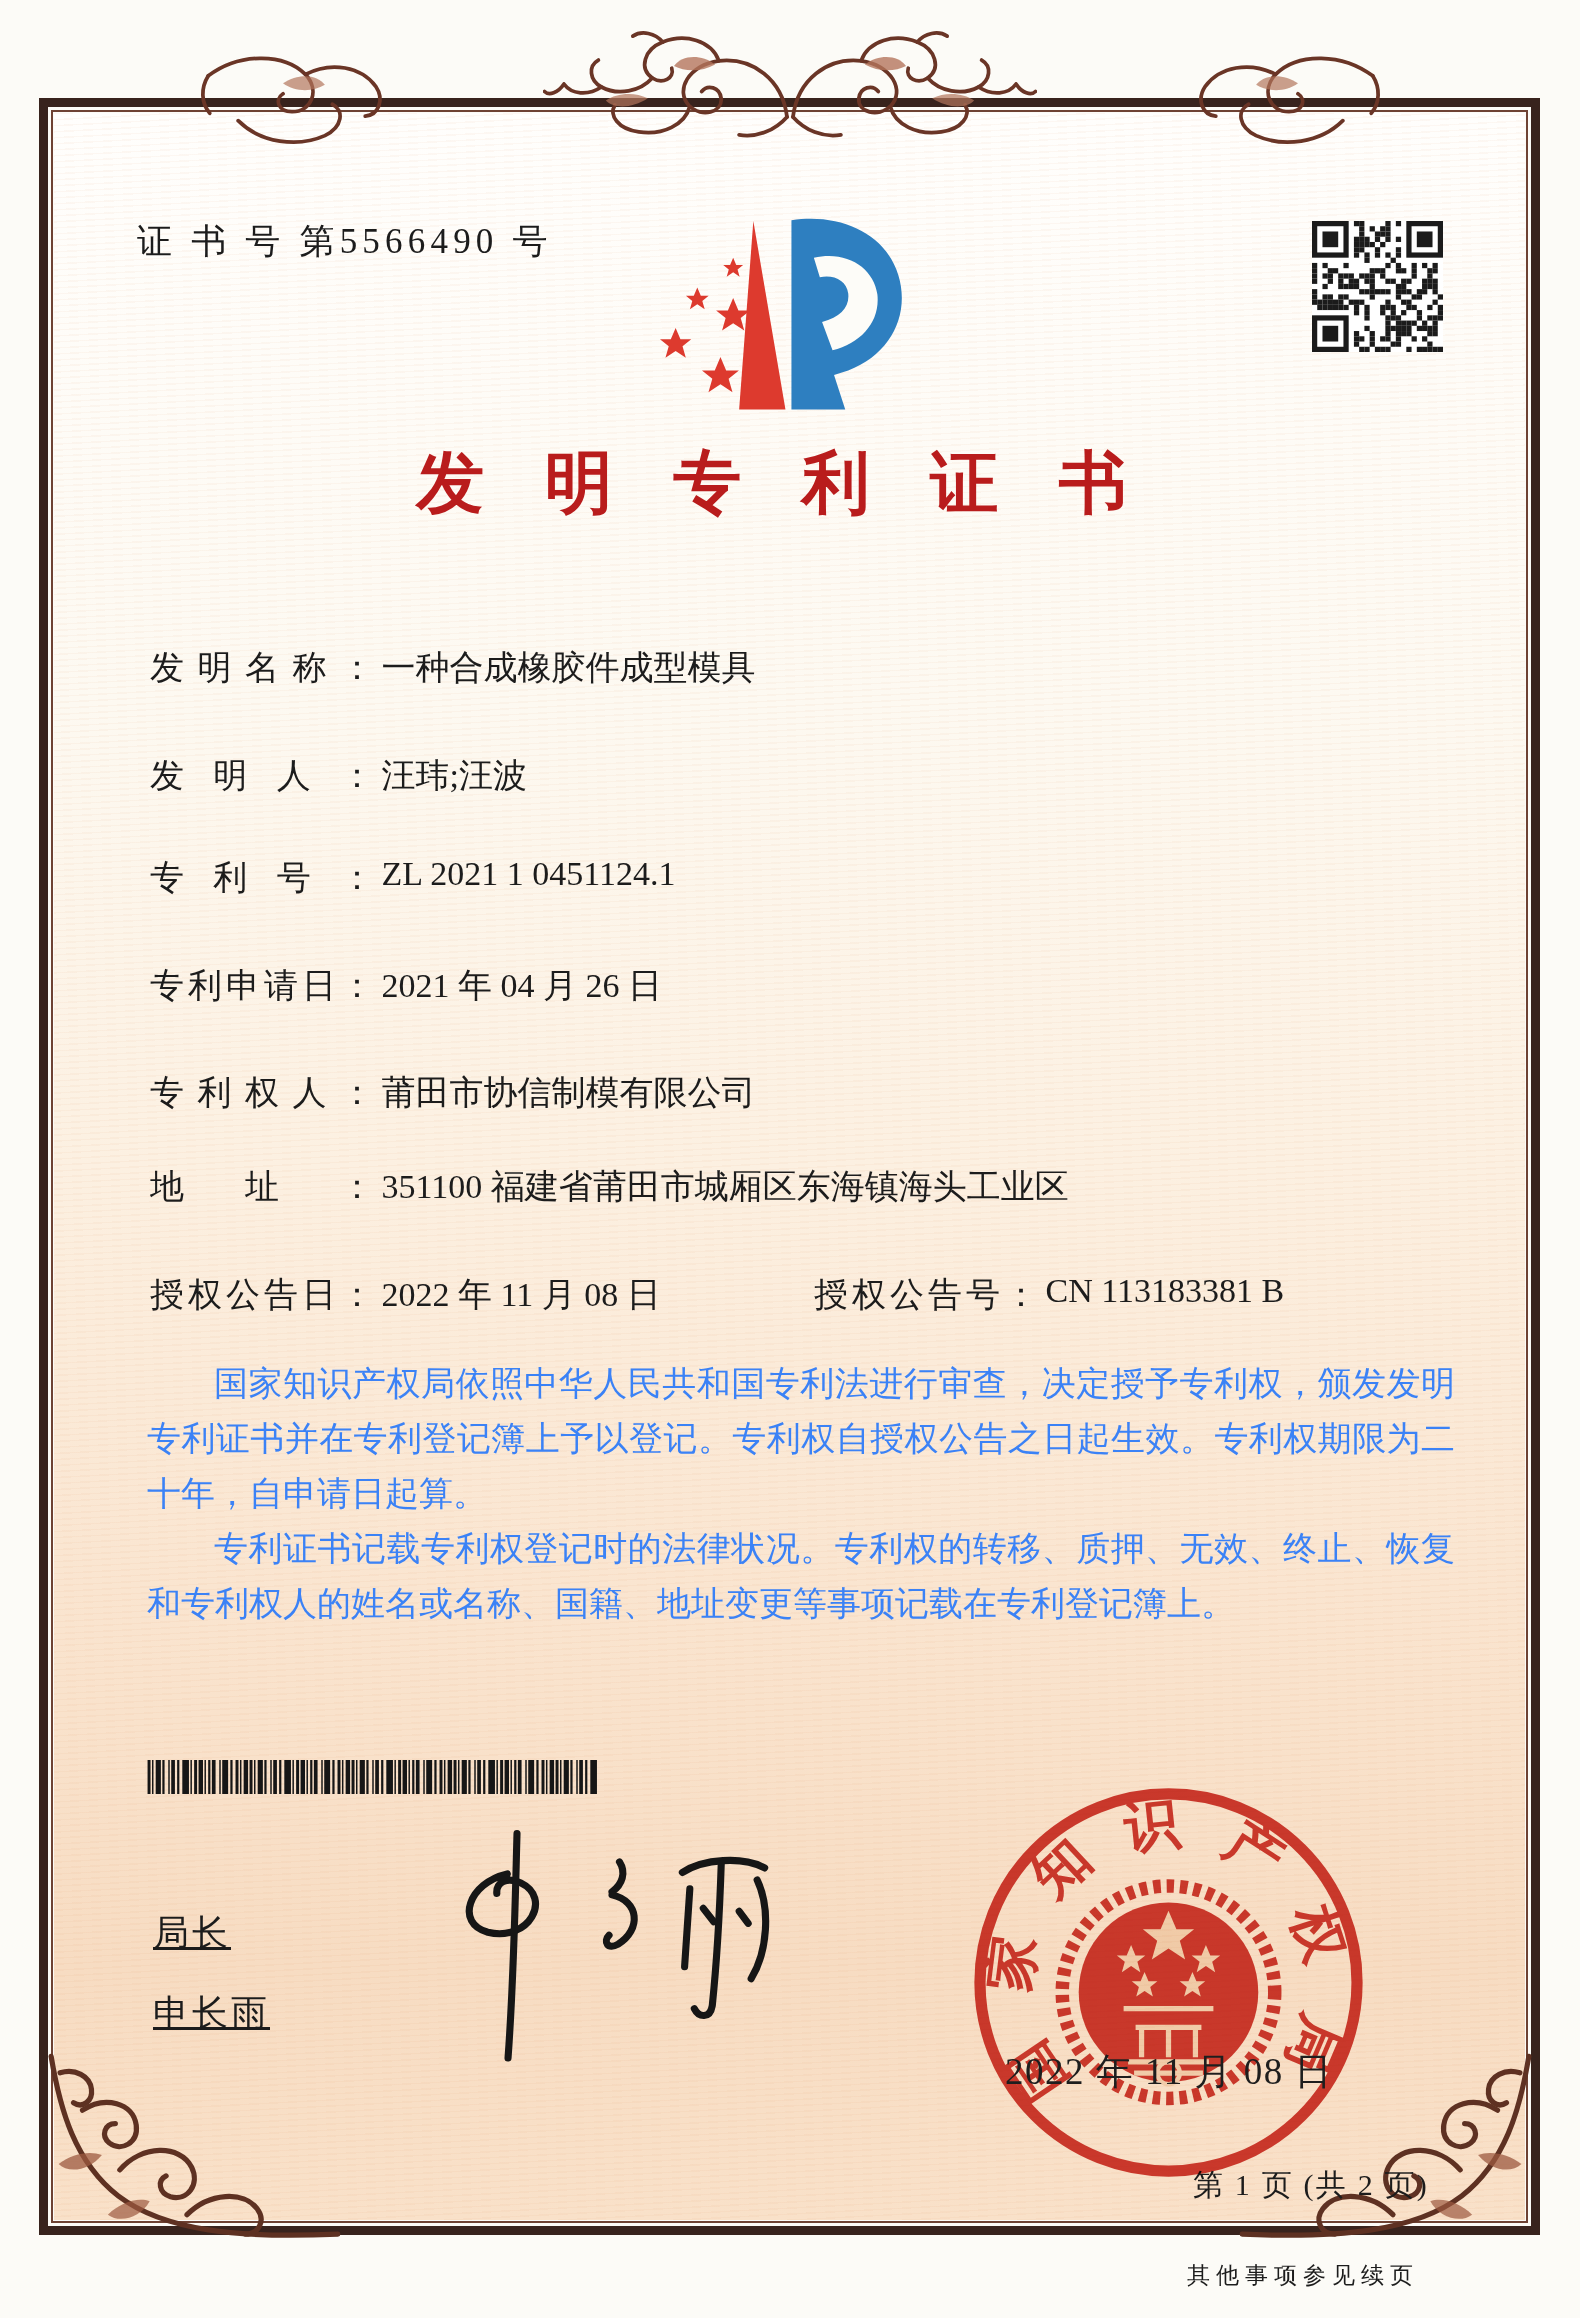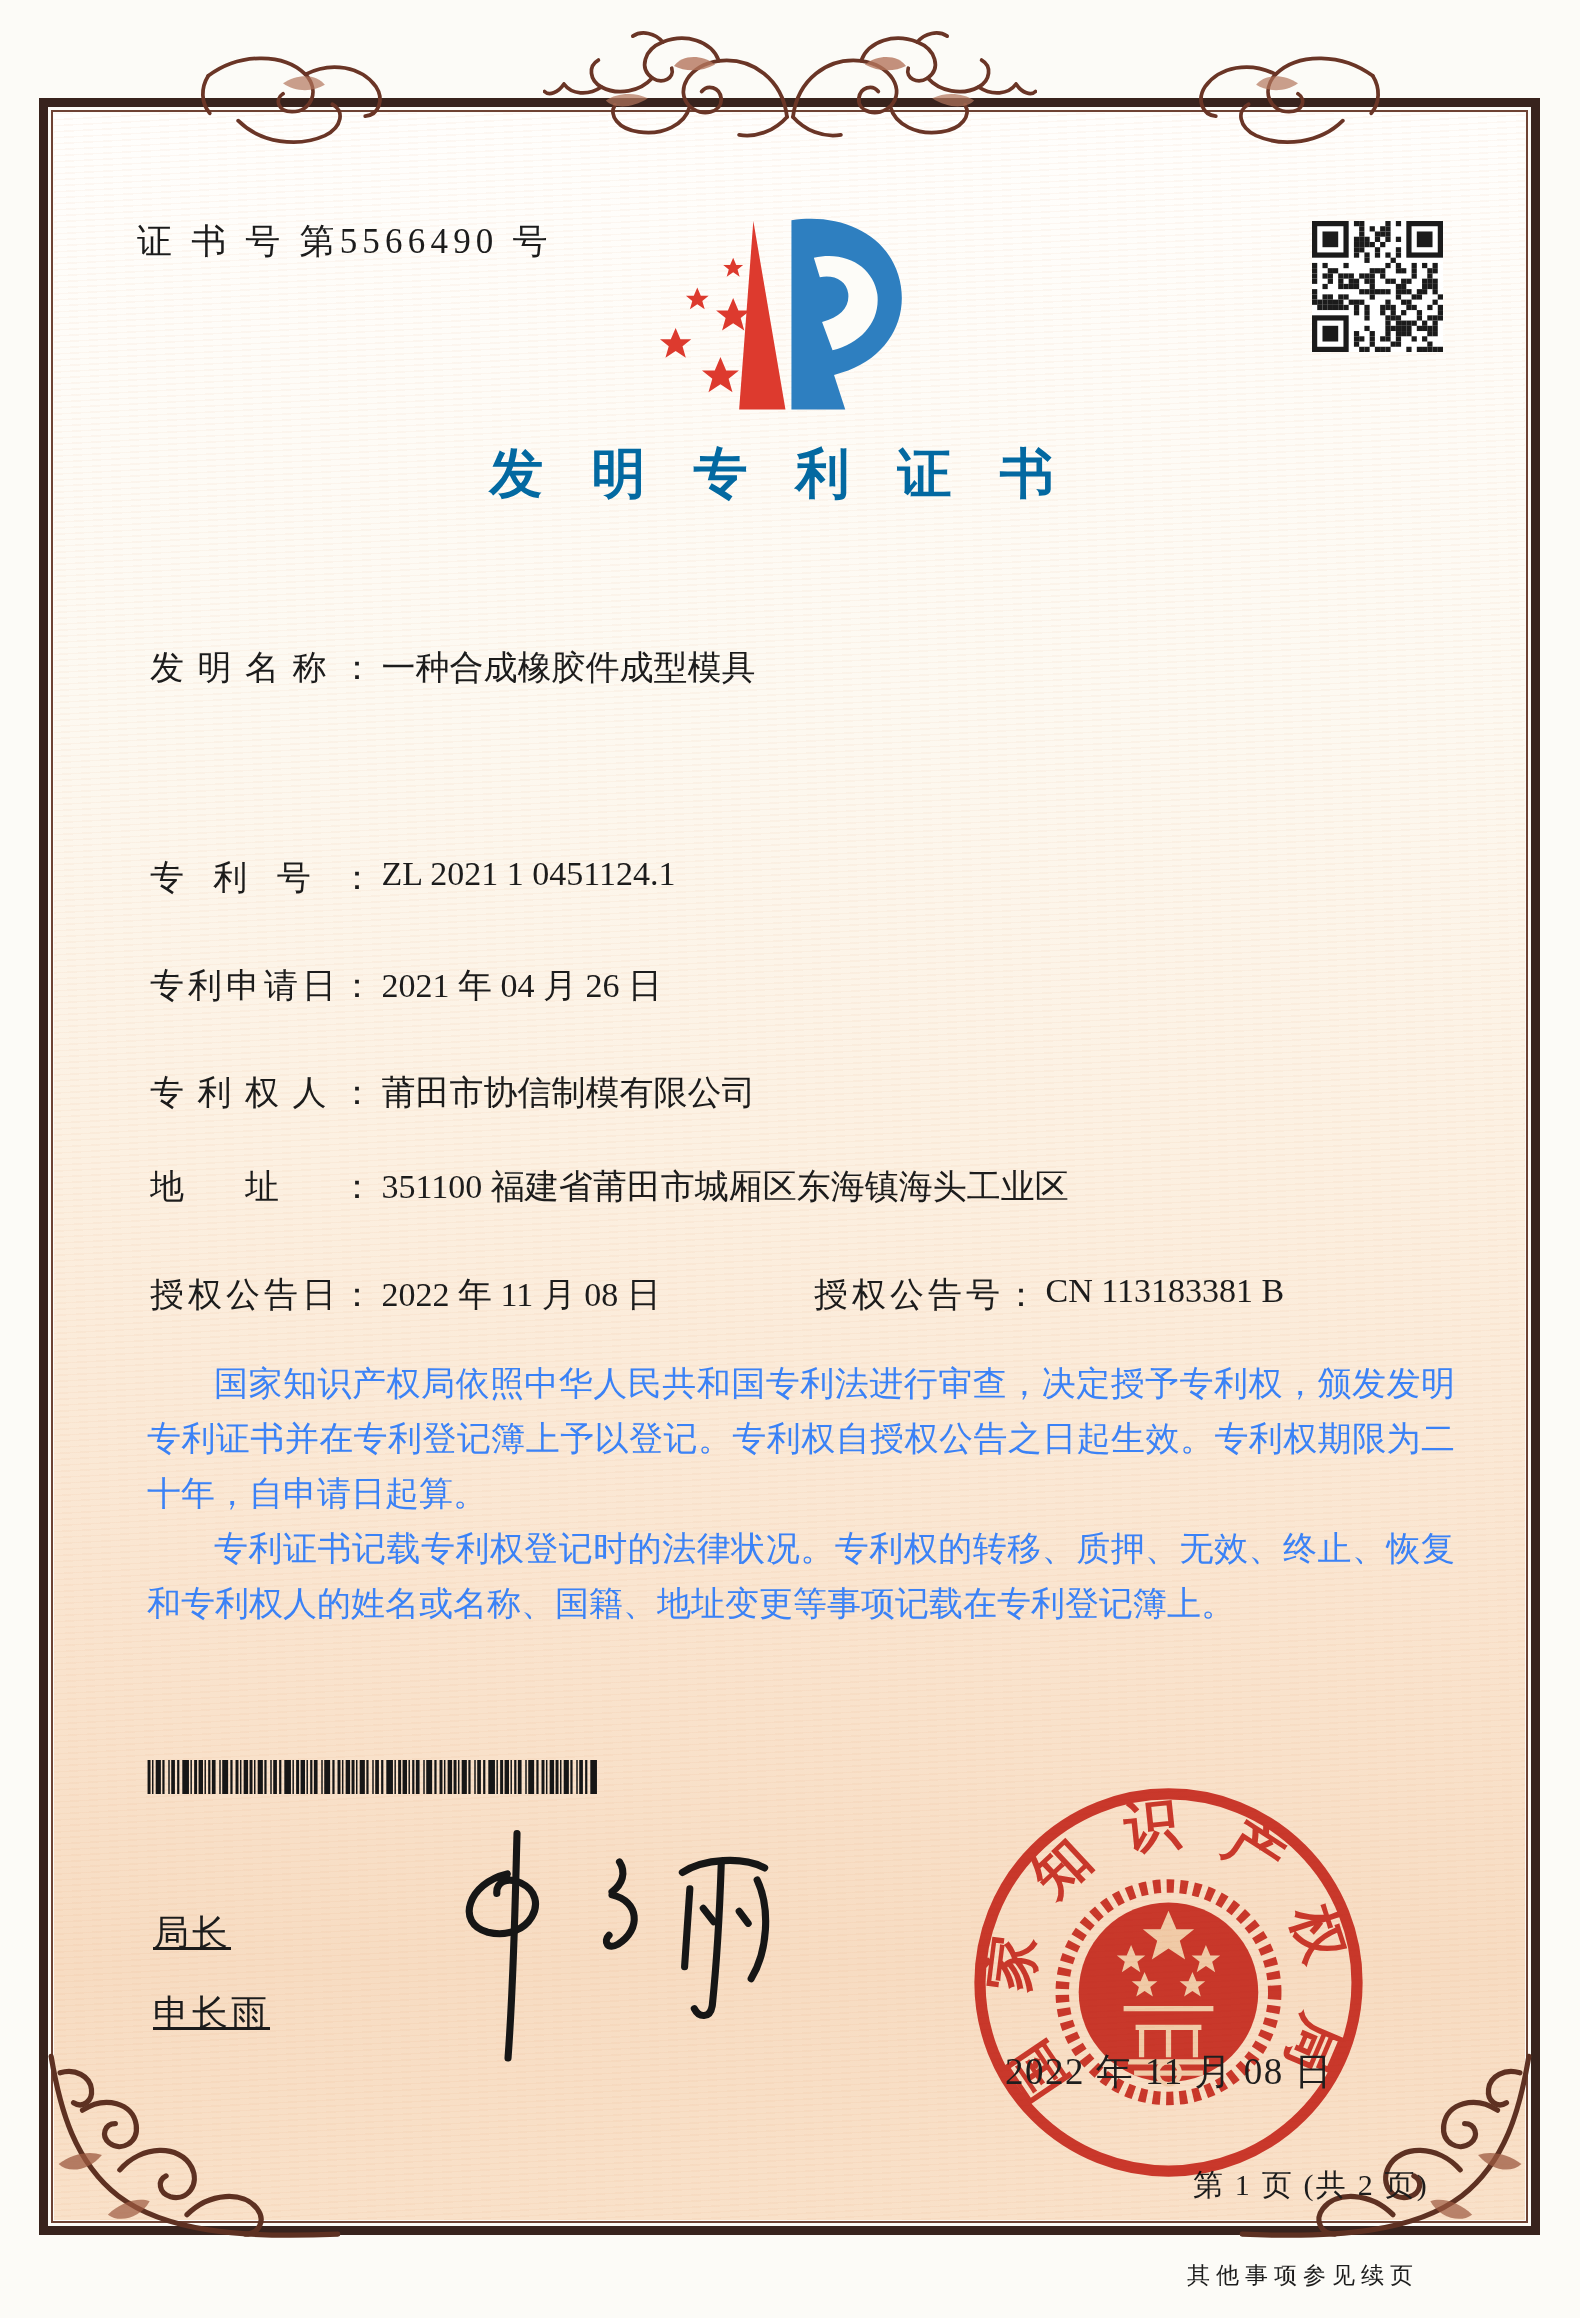--- a/index.html
+++ b/index.html
@@ -15,22 +15,22 @@
   .frame-bg{position:absolute;inset:6px;
     background:
       repeating-linear-gradient(177deg, rgba(214,122,62,0.05) 0 1.5px, rgba(255,255,255,0) 1.5px 6px),
       linear-gradient(180deg,#fffefc 0%,#fdf9f1 28%,#fcf0e1 50%,#fae5d0 70%,#f7dcc2 88%,#f9e1c9 100%);}
   
   .orn{position:absolute;z-index:5;}
   .mirror{transform:scaleX(-1);}
   
   .abs{position:absolute;z-index:10;}
   .cert-no{left:137px;top:218px;font-size:35px;letter-spacing:5.2px;}
-  .title{left:42px;top:438px;width:1459px;text-align:center;font-size:54px;font-weight:700;
-    letter-spacing:0.32em;text-indent:0.32em;color:#0369a1;}
+  .title{left:42px;top:438px;width:1459px;text-align:center;font-size:68px;font-weight:700;
+    letter-spacing:0.32em;text-indent:0.32em;color:#b91c1c;}
   .row{left:150px;font-size:34px;white-space:nowrap;}
   .row .lbl{display:inline-block;width:224px;text-align:justify;text-align-last:justify;vertical-align:top;}
   .row .val{margin-left:7.5px;}
   .row-right{position:absolute;left:664px;top:0;white-space:nowrap;}
   .bodytext{left:147px;top:1356px;width:1308px;font-size:34px;line-height:55px;text-align:justify;color:#3b82f6;}
   .bodytext p{margin:0;text-indent:67px;}
   .signer{left:153px;font-size:36px;letter-spacing:3px;text-decoration:underline;}
   .datestamp{left:969px;top:2047px;width:400px;text-align:center;font-size:37px;letter-spacing:1.5px;
     color:#1e1e1e;z-index:30;}
   .footer-page{left:0;top:2165px;width:1429px;text-align:right;font-size:30px;letter-spacing:2.2px;}
@@ -357,20 +357,23 @@
         <rect x="7" y="133" width="35" height="35" fill="#ffffff"></rect>
         <rect x="14" y="140" width="21" height="21"></rect>
     </g>
   </svg>
 
   <div class="abs title">发 明 专 利 证 书</div>
 
   <div class="abs row" style="top:645px;">
     <span class="lbl">发明名称：</span><span class="val">一种合成橡胶件成型模具</span>
   </div>
+  <div class="abs row" style="top:753px;">
+    <span class="lbl">发明人：</span><span class="val">汪玮;汪波</span>
+  </div>
   <div class="abs row" style="top:855px;">
     <span class="lbl">专利号：</span><span class="val">ZL 2021 1 0451124.1</span>
   </div>
   <div class="abs row" style="top:963px;">
     <span class="lbl">专利申请日：</span><span class="val">2021 年 04 月 26 日</span>
   </div>
   <div class="abs row" style="top:1070px;">
     <span class="lbl">专利权人：</span><span class="val">莆田市协信制模有限公司</span>
   </div>
   <div class="abs row" style="top:1164px;">

